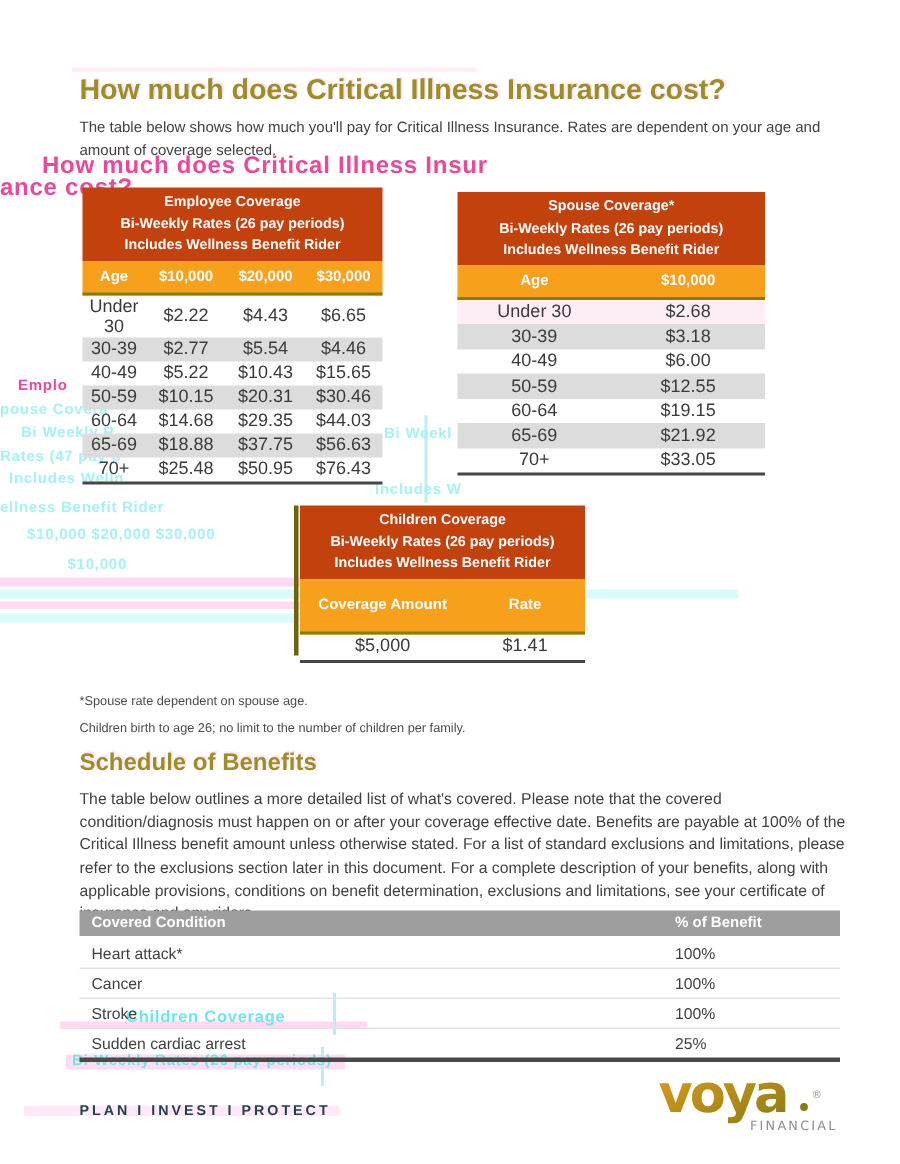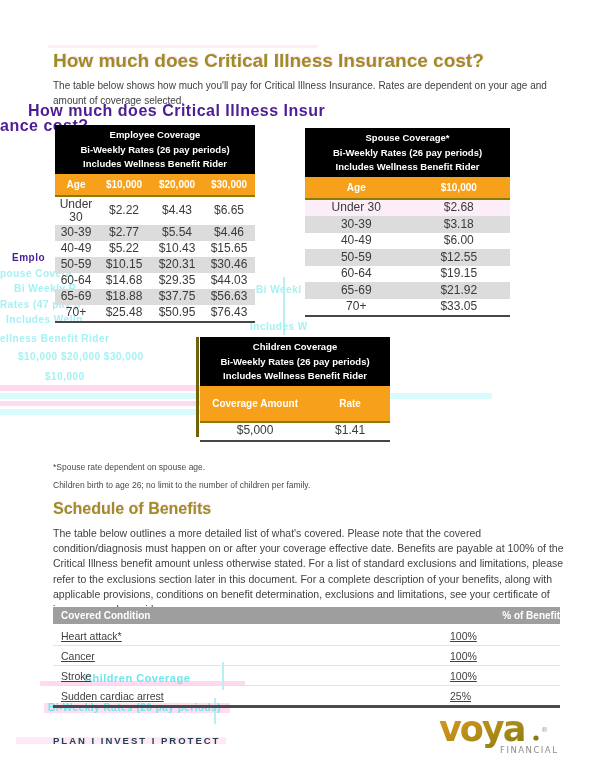--- a/index.html
+++ b/index.html
@@ -2,35 +2,35 @@
 <html><head>
 <meta charset="utf-8">
 <style>
   html,body{margin:0;padding:0;}
   body{font-family:"Liberation Sans", sans-serif;background:#ffffff;}
   #page{position:relative;width:600px;height:776px;background:#ffffff;overflow:hidden;}
 
   
   #artifacts{position:absolute;inset:0;z-index:1;}
   .ghost{position:absolute;font-weight:bold;white-space:nowrap;letter-spacing:.5px;}
-  .ghost.pink{color:#4c1d95;}
+  .ghost.pink{color:#ec4899;}
   .ghost.cyan{color:#a5f1f4;}
   .ghost.cyan2{color:#6fe6ec;}
   .gbar{position:absolute;}
 
   
   .content{position:absolute;z-index:2;}
 
   .h1{left:53px;top:50px;width:500px;font-size:19px;font-weight:bold;color:#9d8d26;
       text-shadow:1px -1px 0 #ffd9ee;}
   .intro{left:53px;top:79px;width:512px;font-size:10px;line-height:1.45;color:#3f3f3f;}
 
   
   .rate-table{position:absolute;z-index:2;}
-  .rt-head{background:#000000;color:#fff;text-align:center;font-weight:bold;
+  .rt-head{background:#c2410c;color:#fff;text-align:center;font-weight:bold;
            font-size:9.5px;line-height:14.5px;padding:3px 0 2px 0;}
   .rt-cols{background:#f6a01b;color:#fff;font-weight:bold;font-size:10px;
            display:flex;align-items:center;border-bottom:2px solid #8a7c00;height:21px;}
   .t-child .rt-cols{height:35px;}
   .rt-col{text-align:center;}
   .rt-body{border-bottom:2px solid #474747;}
   .rt-row{display:flex;align-items:center;min-height:16px;font-size:12px;color:#3a3a3a;}
   .rt-row:nth-child(even){background:#dcdcdc;}
   .t-spouse .rt-row{min-height:16.5px;}
   .t-spouse .rt-row:first-child{background:#fcedf7;}
@@ -52,24 +52,24 @@
   .fn2{top:480px;}
 
   .h2{left:53px;top:500px;width:400px;font-size:16px;font-weight:bold;color:#9d8d26;
       text-shadow:1px -1px 0 #ffe3f2;}
   .sched-intro{left:53px;top:526px;width:514px;font-size:10.5px;line-height:1.45;color:#3f3f3f;}
 
   
   .b-table{left:53px;top:607px;width:507px;}
   .b-head{display:flex;justify-content:space-between;align-items:center;background:#9e9e9e;
           color:#fff;font-weight:bold;font-size:10px;height:17px;padding:0 0 0 8px;}
-  .b-head .b-hright{width:110px;text-align:right;}
+  .b-head .b-hright{width:110px;text-align:left;}
   .b-body{margin-top:2px;border-bottom:3px solid #4a4a4a;}
   .b-row{display:flex;justify-content:space-between;align-items:center;height:19px;
-         border-bottom:1px solid #e3e3e3;font-size:10.5px;color:#3f3f3f;padding-left:8px;text-decoration:underline;}
+         border-bottom:1px solid #e3e3e3;font-size:10.5px;color:#3f3f3f;padding-left:8px;}
   .b-row:last-child{border-bottom:none;}
   .b-cell:last-child{width:110px;text-align:left;}
   .b-cell:first-child{flex:1;text-align:left;}
 
   
   .tagline{left:53px;top:735px;font-size:9.5px;font-weight:bold;letter-spacing:2px;color:#22404f;}
   .logo{left:437px;top:708px;width:122px;height:50px;}
 </style>
 </head>
 <body>

